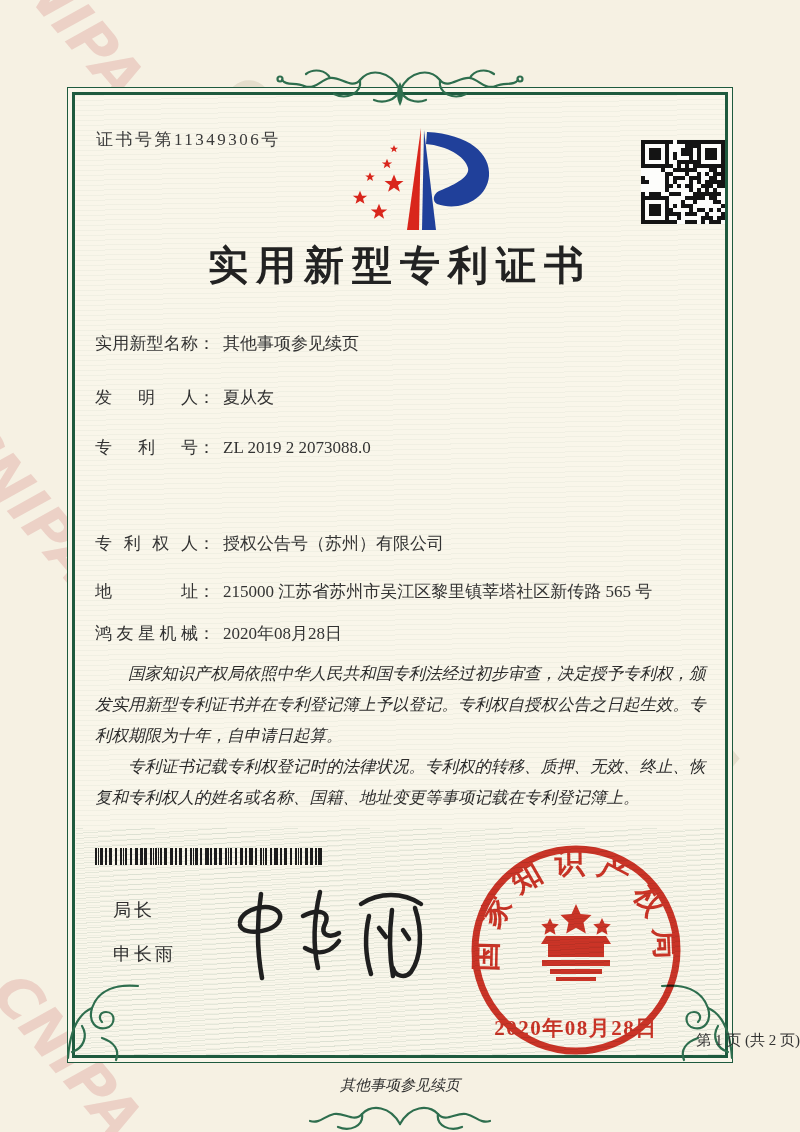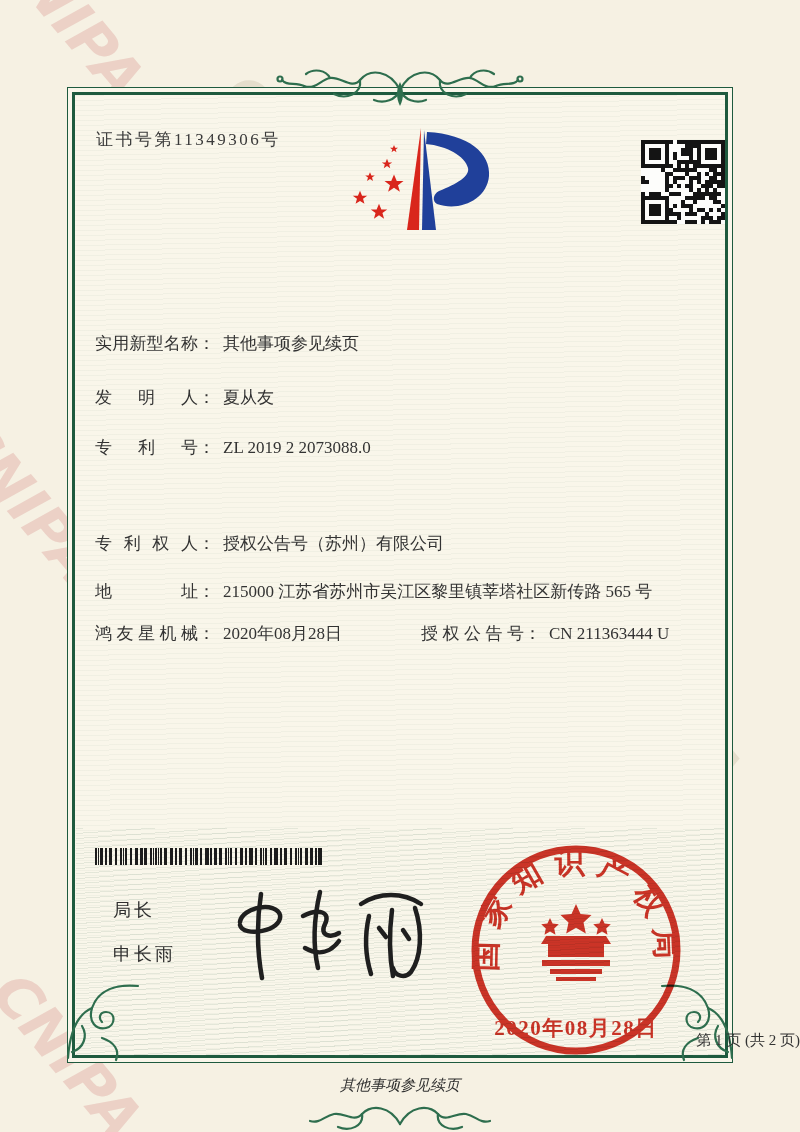--- a/index.html
+++ b/index.html
@@ -380,43 +380,45 @@
       <i style="left:32px;top:80px"></i>
       <i style="left:44px;top:80px"></i>
       <i style="left:48px;top:80px"></i>
       <i style="left:52px;top:80px"></i>
       <i style="left:60px;top:80px"></i>
       <i style="left:68px;top:80px"></i>
       <i style="left:72px;top:80px"></i>
       <i style="left:76px;top:80px"></i>
     </div>
 
+  <h1 class="title">实用新型专利证书</h1>
 
   <div class="frow" style="top:332px;">
     <span class="ljust">实用新型名称</span><span class="colon">：</span><span class="fvalue">其他事项参见续页</span>
   </div>
   <div class="frow" style="top:386px;">
     <span class="ljust">发明人</span><span class="colon">：</span><span class="fvalue">夏从友</span>
   </div>
   <div class="frow" style="top:436px;">
     <span class="ljust">专利号</span><span class="colon">：</span><span class="fvalue">ZL 2019 2 2073088.0</span>
   </div>
   <div class="frow" style="top:532px;">
     <span class="ljust">专利权人</span><span class="colon">：</span><span class="fvalue">授权公告号（苏州）有限公司</span>
   </div>
   <div class="frow" style="top:580px;">
     <span class="ljust">地址</span><span class="colon">：</span><span class="fvalue">215000 江苏省苏州市吴江区黎里镇莘塔社区新传路 565 号</span>
   </div>
   <div class="frow" style="top:622px;">
     <span class="ljust">鸿友星机械</span><span class="colon">：</span><span class="fvalue">2020年08月28日</span>
-    <span class="pair2">
-      <span class="ljust">授权公告号</span><span class="colon">：</span><span class="fvalue">CN 211363444 U</span>
-    </span>
-  </div>
-
+  </div>
+
+  <div class="body-text">
+    <p>国家知识产权局依照中华人民共和国专利法经过初步审查，决定授予专利权，颁发实用新型专利证书并在专利登记簿上予以登记。专利权自授权公告之日起生效。专利权期限为十年，自申请日起算。</p>
+    <p>专利证书记载专利权登记时的法律状况。专利权的转移、质押、无效、终止、恢复和专利权人的姓名或名称、国籍、地址变更等事项记载在专利登记簿上。</p>
+  </div>
 
   <div class="barcode"></div>
 
   <div class="director-title">局长</div>
   <div class="director-name">申长雨</div>
 
   <svg class="signature" viewBox="0 0 215 112">
     <path d="M36,16 C31,48 33,78 37,100"></path>
     <path d="M15,44 C17,29 51,23 55,37 C58,53 18,60 15,47"></path>
     <path d="M95,14 C89,40 87,64 93,90"></path>

